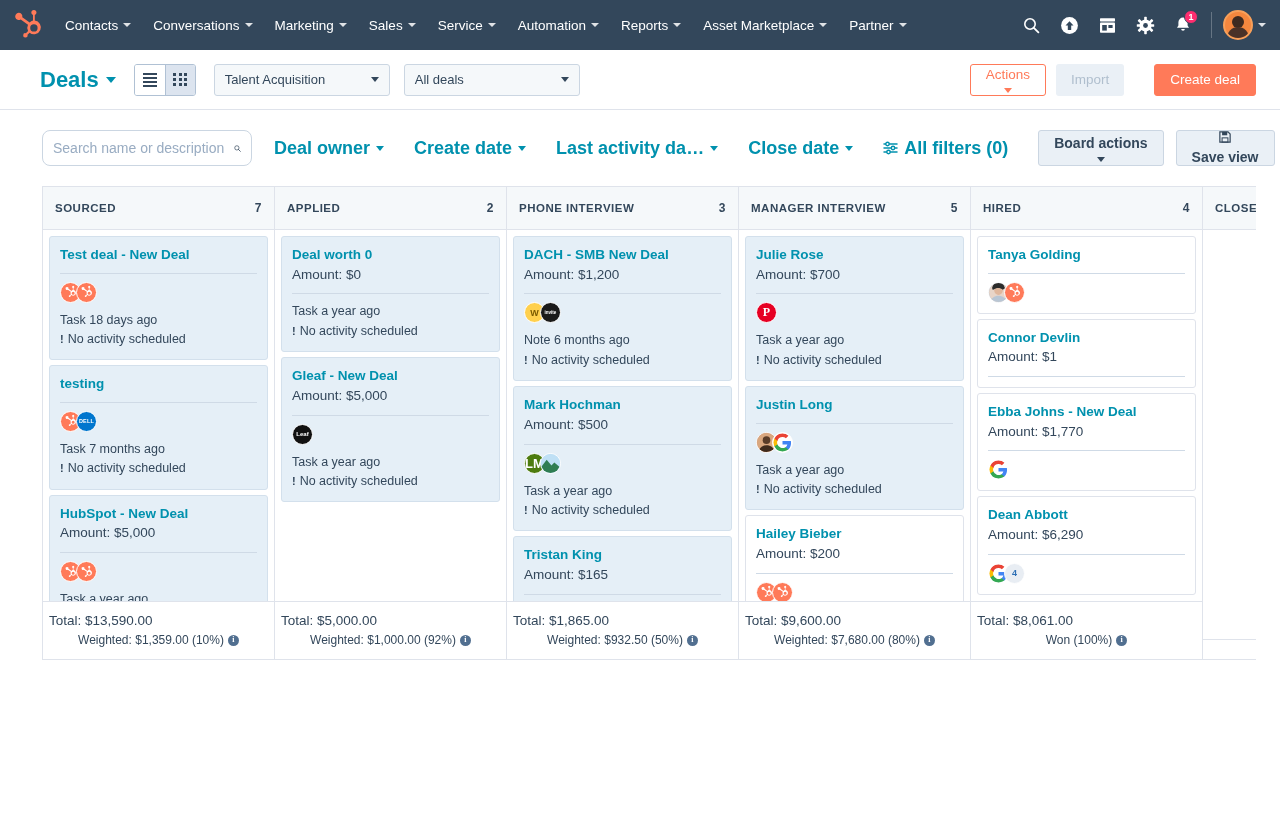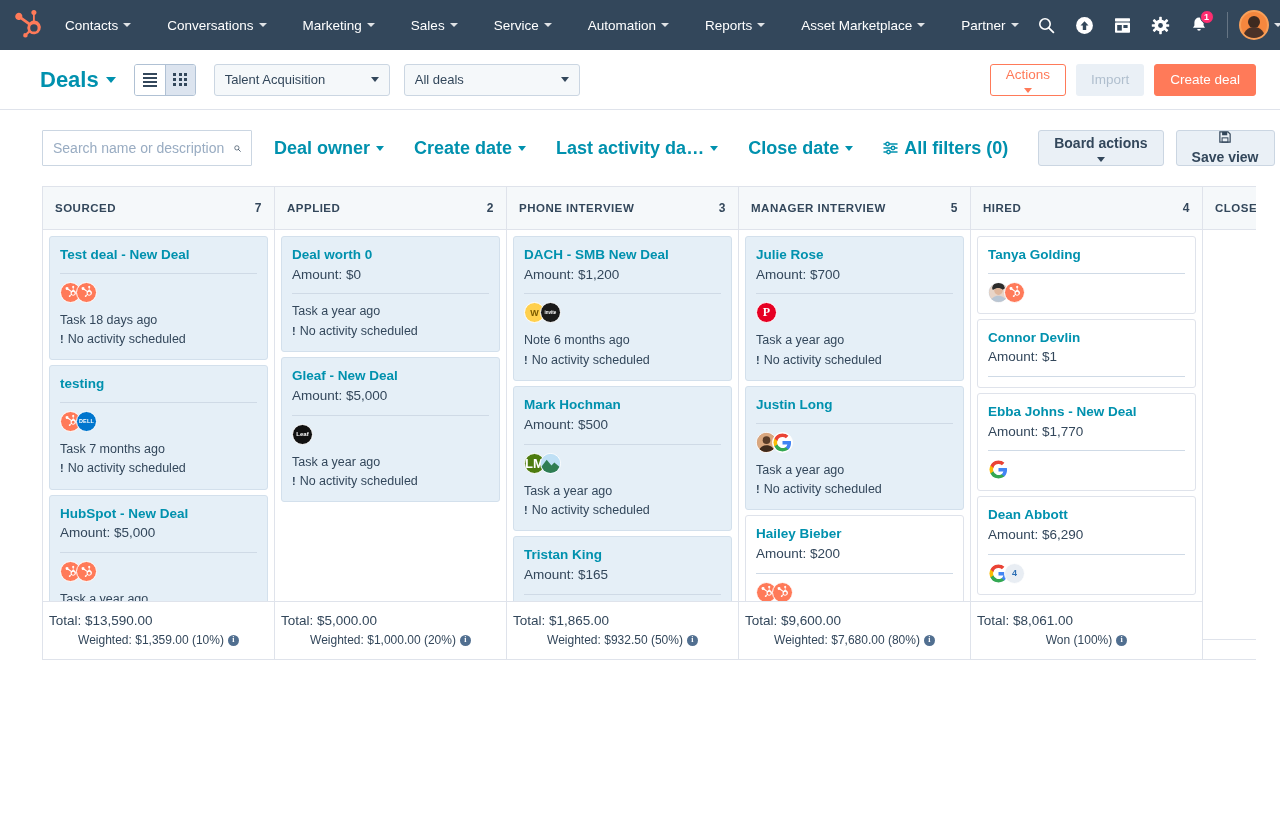--- a/index.html
+++ b/index.html
@@ -10,21 +10,21 @@
     overflow: hidden;
   }
 
   
   .topnav {
     height: 50px; background: #33475b;
     display: flex; align-items: center;
     padding: 0 14px 0 12px;
   }
   .hs-logo { width: 34px; height: 34px; flex: 0 0 auto; margin-right: 8px; }
-  .nav-items { display: flex; align-items: center; gap: 14px; }
+  .nav-items { display: flex; align-items: center; gap: 0; }
   .nav-item {
     color: #ffffff; font-size: 13.5px; padding: 6px 11px;
     display: flex; align-items: center; gap: 5px;
     border-radius: 3px; cursor: pointer; white-space: nowrap;
   }
   .caret-d {
     width: 0; height: 0; border-left: 4px solid transparent;
     border-right: 4px solid transparent; border-top: 4.5px solid #ffffff;
     opacity: .85;
   }
@@ -90,33 +90,33 @@
     border-right: 4px solid transparent; border-top: 5px solid #33475b;
   }
   .subhead-right { margin-left: auto; display: flex; align-items: center; gap: 10px; }
   .btn {
     height: 32px; border-radius: 3px; font-size: 13.5px;
     display: flex; align-items: center; justify-content: center; gap: 6px;
     padding: 0 15px; cursor: pointer; white-space: nowrap; flex-direction: column;
   }
   .btn-outline-orange { border: 1px solid #ff7a59; color: #ff7a59; background: #fff; }
   .btn-disabled { background: #eaf0f6; color: #b0bfce; cursor: default; }
-  .btn-primary { background: #ff7a59; color: #fff; border: 1px solid #ff7a59; }
+  .btn-primary { background: #ff7a59; color: #fff; border: 1px solid #ff7a59; margin-left: 20px; }
   .caret-orange {
     width: 0; height: 0; border-left: 4px solid transparent;
     border-right: 4px solid transparent; border-top: 5px solid #ff7a59;
   }
 
   
   .filterbar {
     height: 76px; display: flex; align-items: center;
     padding: 0 24px 0 42px; background: #fff;
   }
   .search-wrap {
-    width: 210px; height: 36px; border: 1px solid #cbd6e2; border-radius: 1px;
+    width: 210px; height: 36px; border: 1px solid #cbd6e2; border-radius: 8px;
     display: flex; align-items: center; padding: 0 10px; background: #fff;
     margin-right: 22px;
   }
   .search-wrap input {
     border: none; outline: none; flex: 1; font-size: 14px;
     color: #33475b; font-family: inherit; background: transparent;
   }
   .search-wrap input::placeholder { color: #99acc2; }
   .filter-link {
     color: #0091ae; font-size: 18px; font-weight: bold;
@@ -538,21 +538,21 @@
               <span class="bang">!</span>
               <span>No activity scheduled</span>
             </div>
           </div>
         </div>
 
       </div>
       <div class="col-foot">
         <div class="foot-total">Total: $5,000.00</div>
         <div class="foot-weighted">
-          <span>Weighted: $1,000.00 (20%)</span>
+          <span>Weighted: $1,000.00 (92%)</span>
           <span class="info-ico">i</span>
         </div>
       </div>
     </div>
 
     <div class="col">
       <div class="col-head">
         <span>PHONE INTERVIEW</span>
         <span class="cnt">3</span>
       </div>

